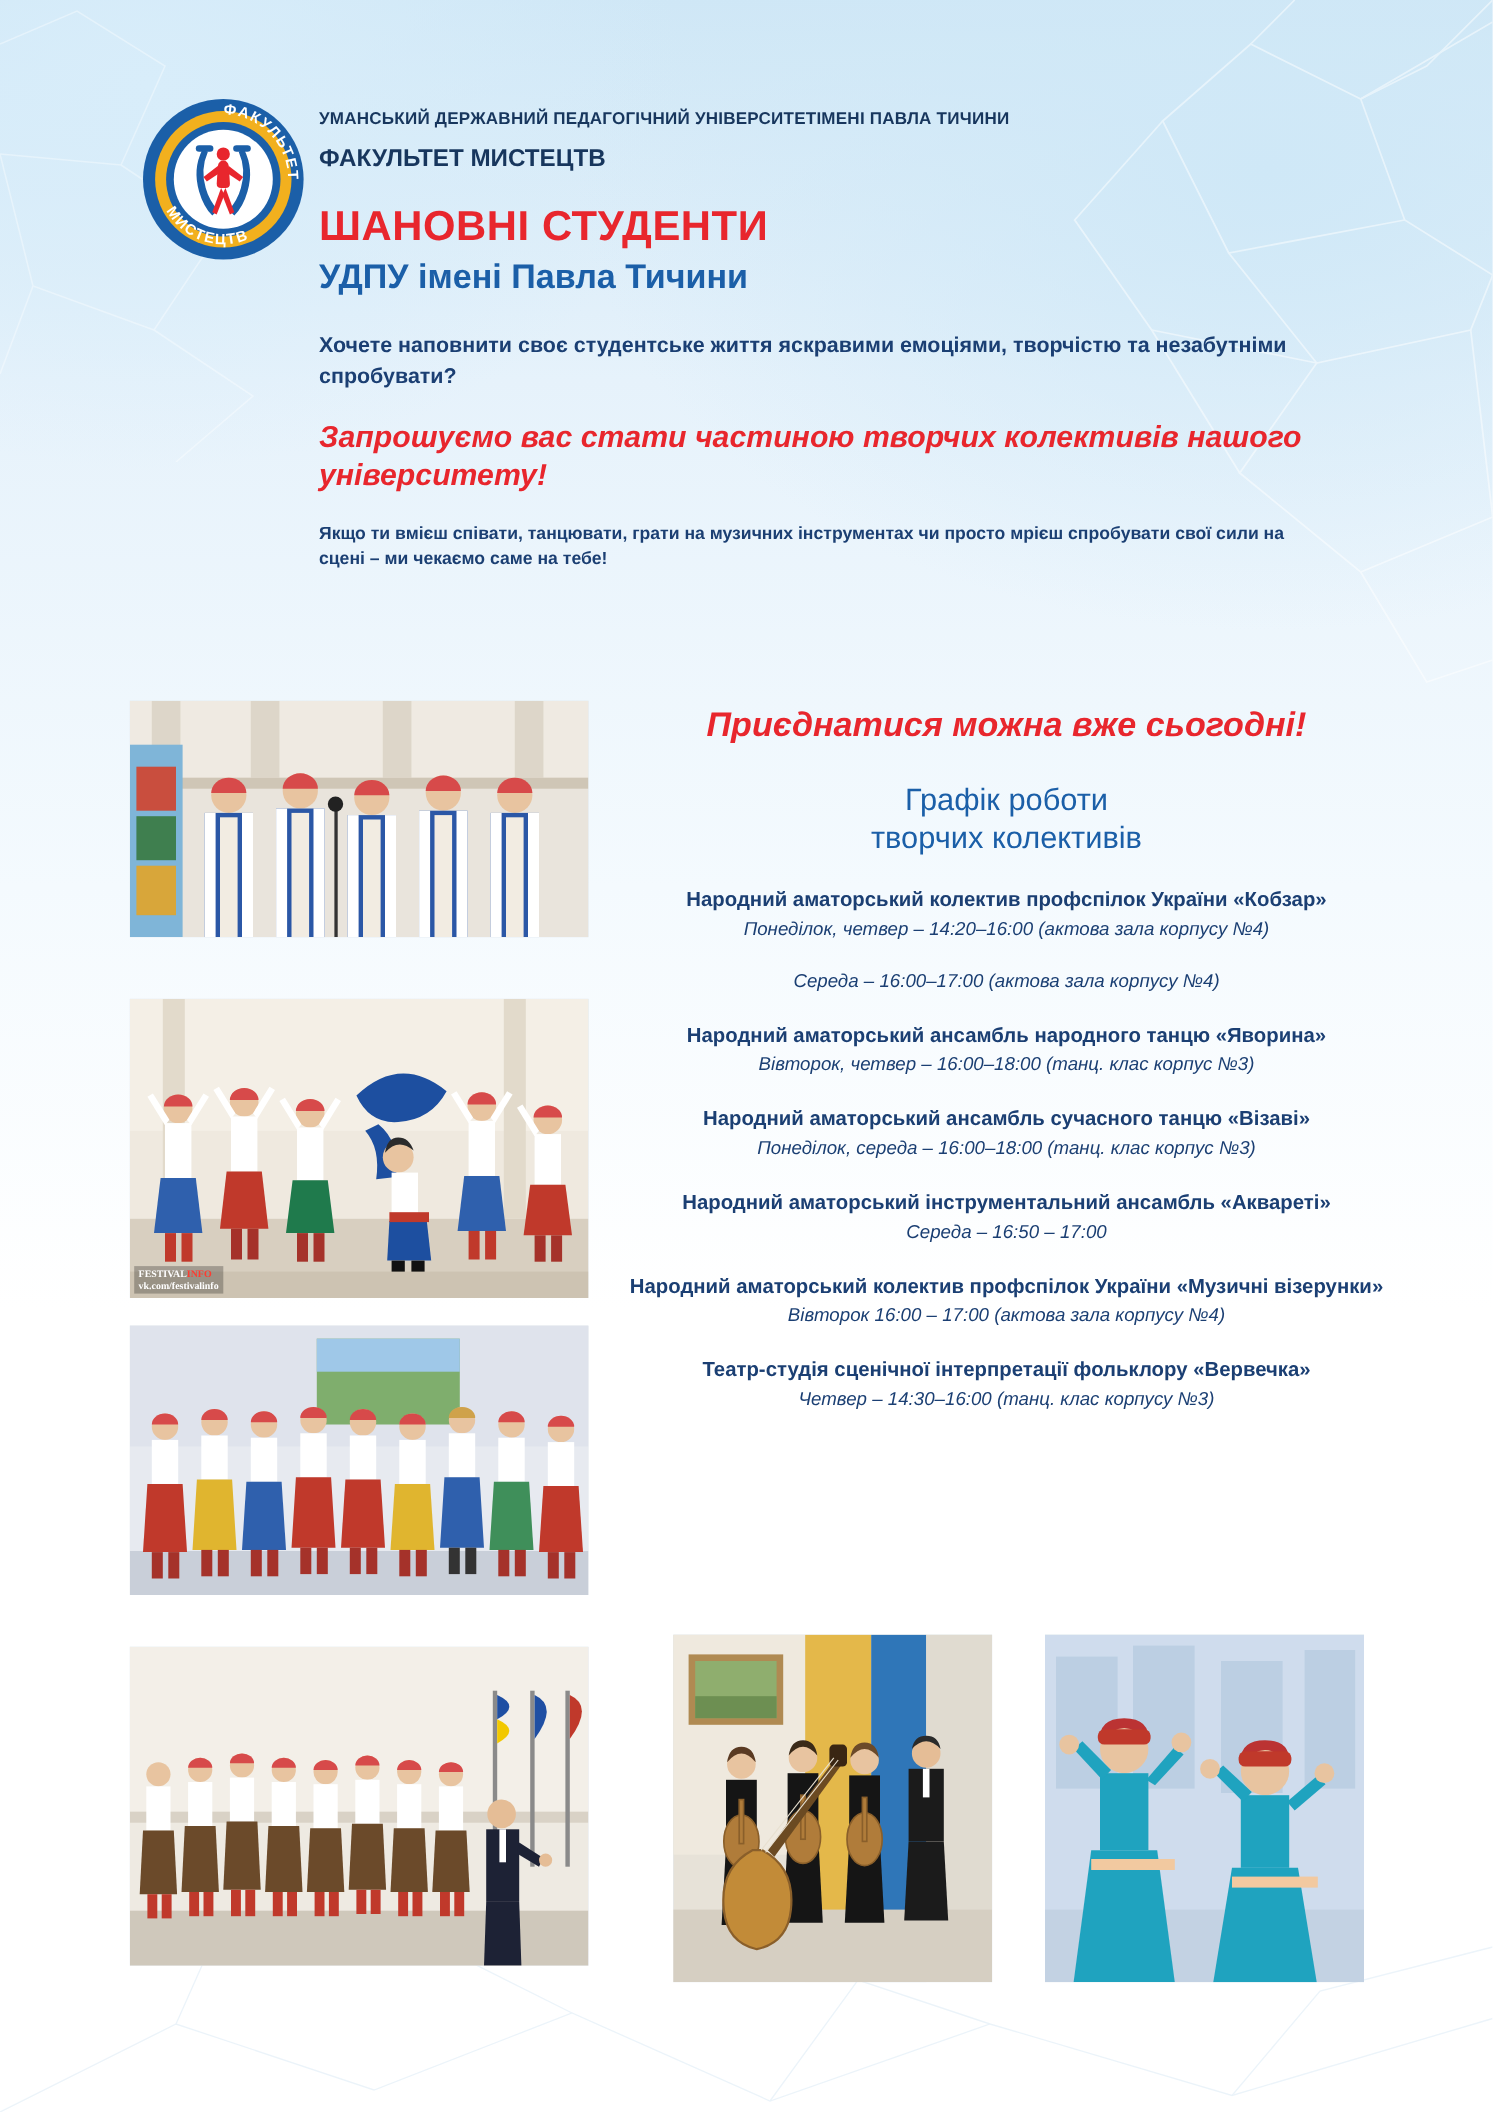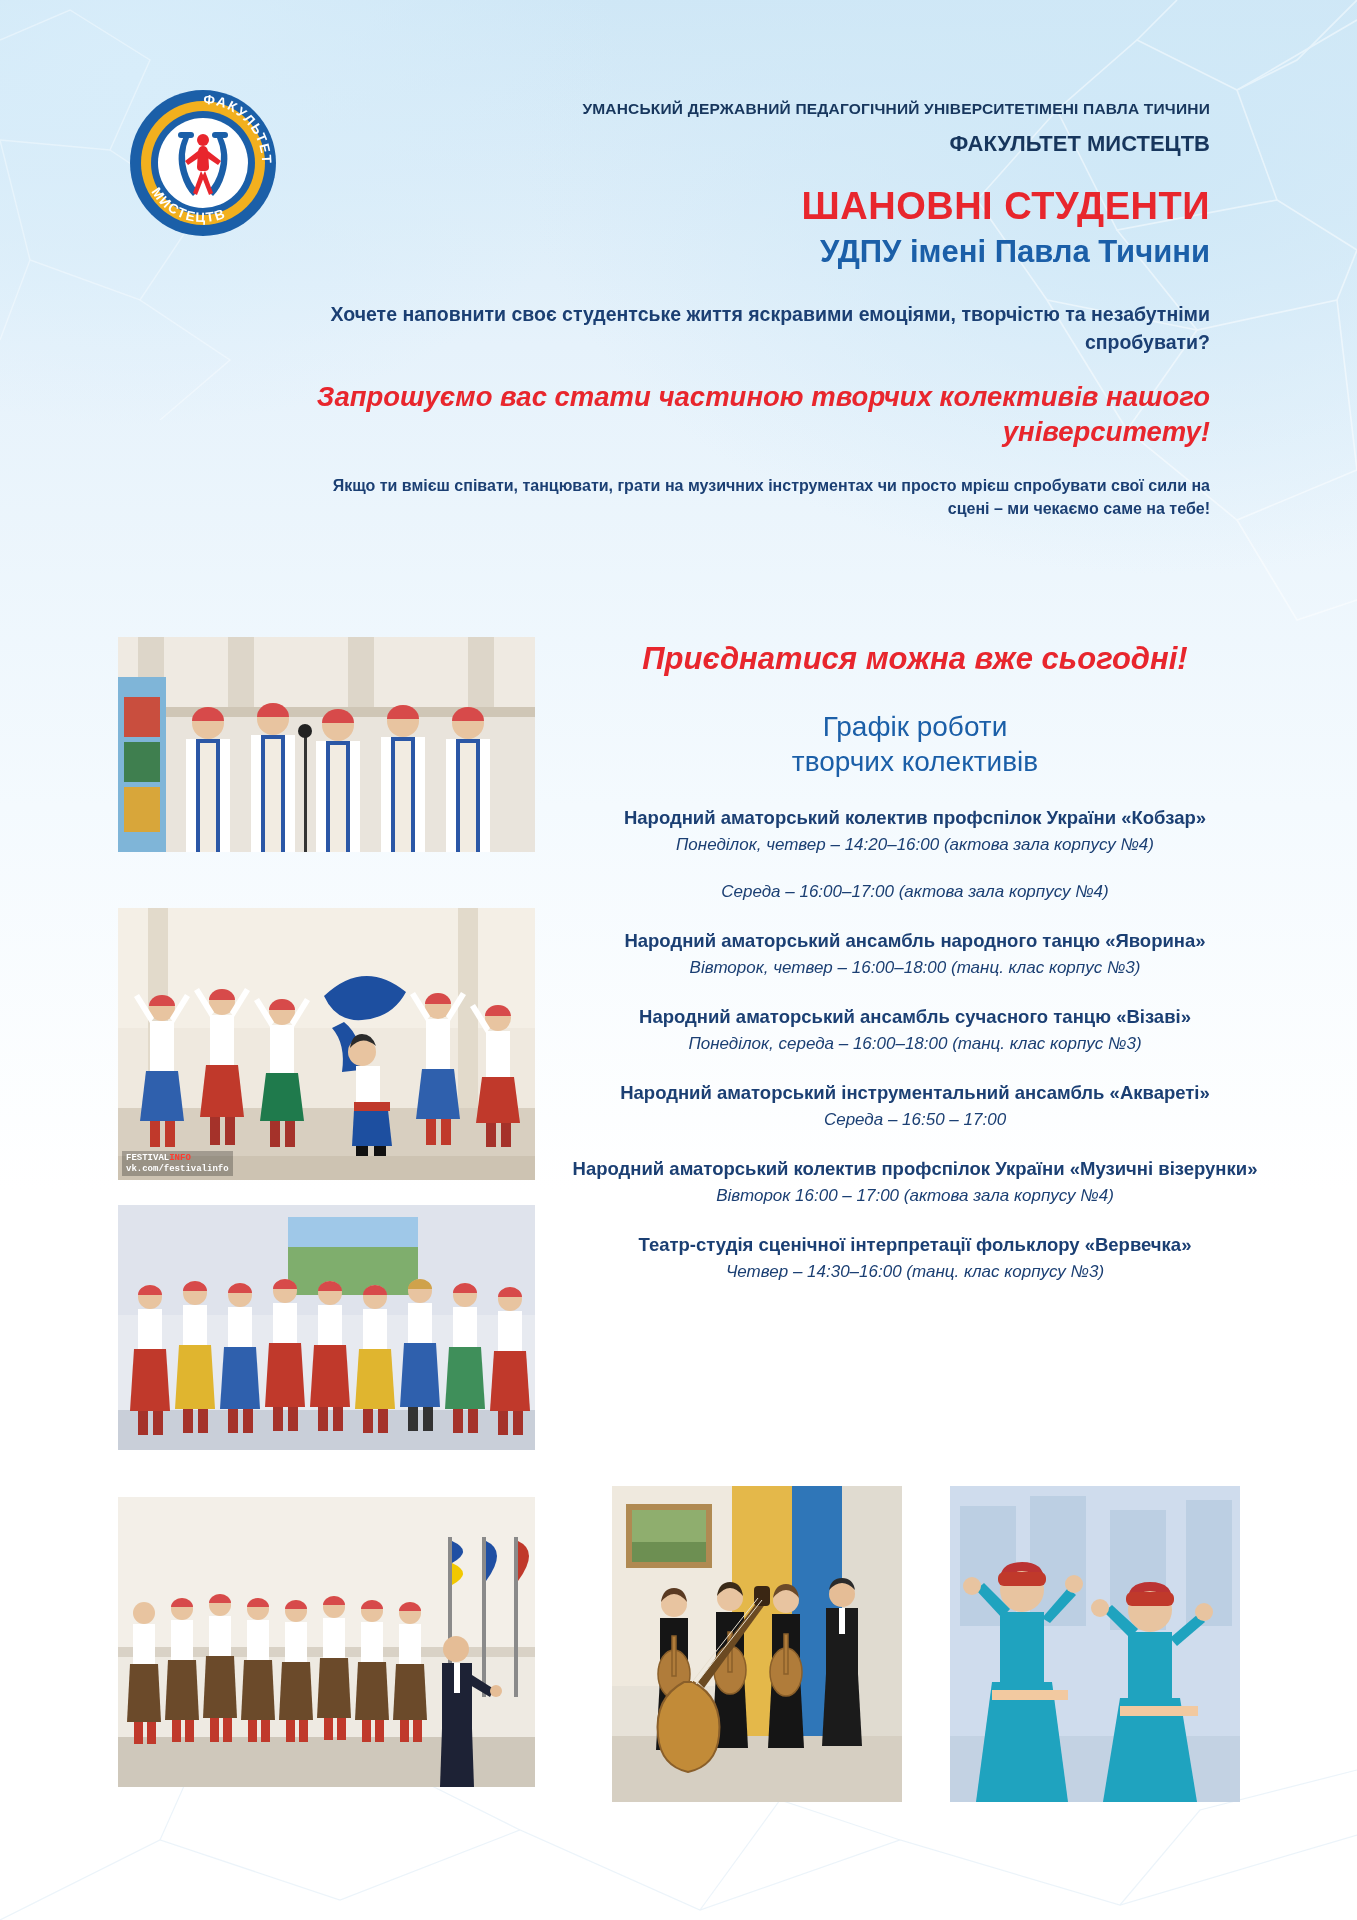--- a/index.html
+++ b/index.html
@@ -47,21 +47,21 @@
   
   .logo {
     position: absolute;
     left: 128px; top: 88px;
     width: 150px; height: 150px;
   }
   .header-text {
     position: absolute;
     left: 290px; top: 100px;
     width: 920px;
-    text-align: right;
+    text-align: left;
   }
   .univ-line {
     font-size: 15.5px;
     font-weight: bold;
     letter-spacing: .2px;
     color: #17365d;
   }
   .faculty-line {
     margin-top: 13px;
     font-size: 22px;
@@ -156,21 +156,21 @@
 
   .watermark {
     position: absolute;
     left: 4px; bottom: 4px;
     font-size: 9px;
     font-weight: bold;
     color: #fff;
     background: rgba(0,0,0,.25);
     padding: 2px 4px;
     line-height: 1.15;
-    font-family: Liberation Mono, monospace;
+    font-family: Liberation Serif, serif;
   }
   .watermark .wm-red { color: #ff3b30; }
 </style>
 </head>
 <body>
 
 <div class="poster">
 
   <svg class="deco" viewBox="0 0 420 640">
     <g stroke="#ffffff" stroke-width="1.6" fill="none" opacity="0.9">

